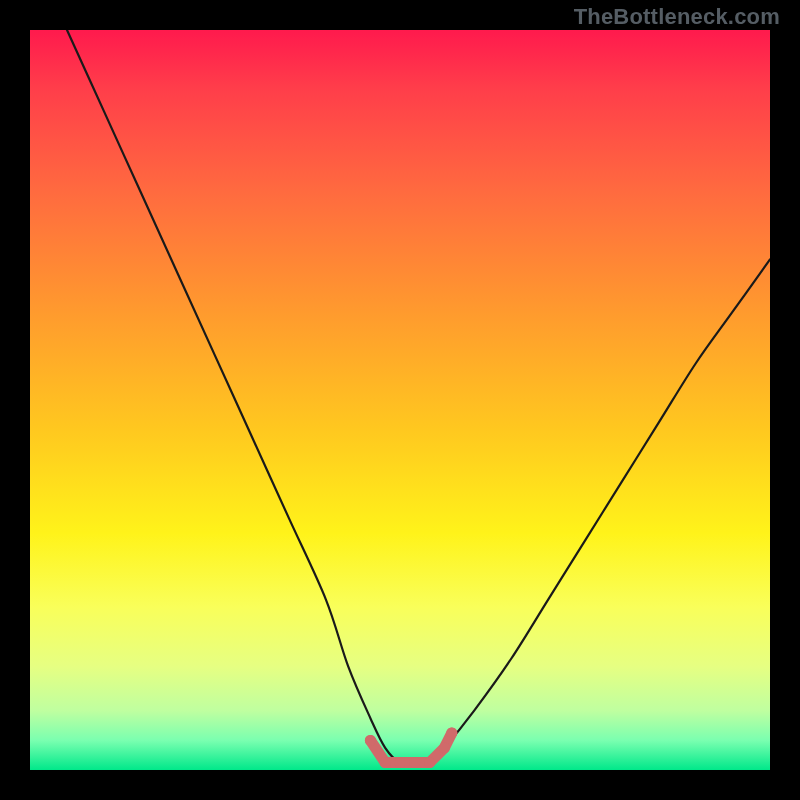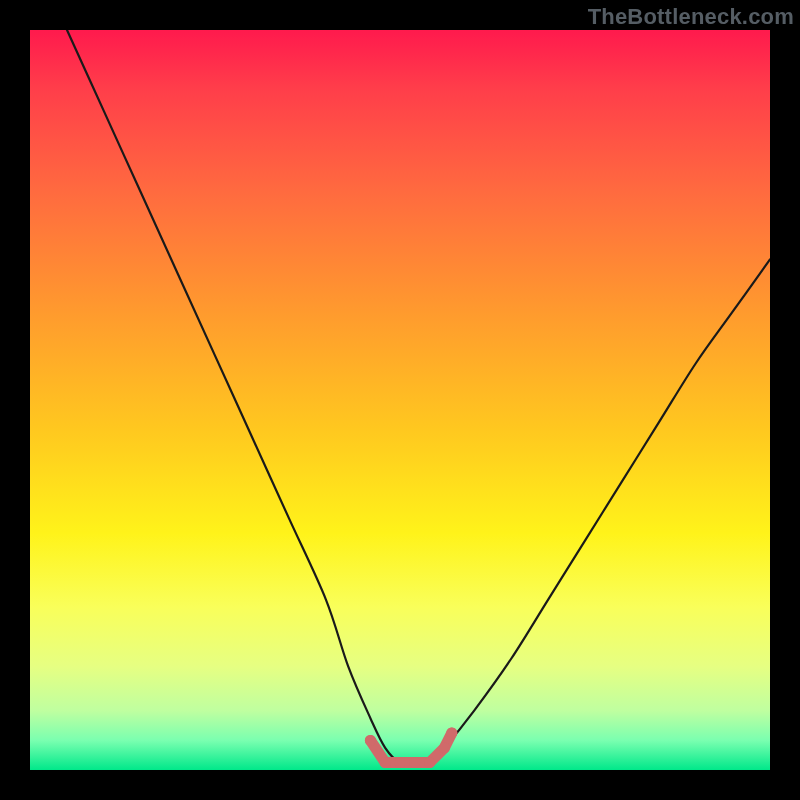--- a/index.html
+++ b/index.html
@@ -42,21 +42,21 @@
   .curve-layer {
     position: absolute;
     left: 0;
     top: 0;
     width: 740px;
     height: 740px;
   }
   .watermark {
     position: absolute;
     top: 4px;
-    right: 6px;
+    right: 20px;
     font-family: Arial, Helvetica, sans-serif;
     font-size: 22px;
     font-weight: 600;
     color: #555d64;
     letter-spacing: 0.2px;
   }
 </style>
 </head>
 <body>
 

